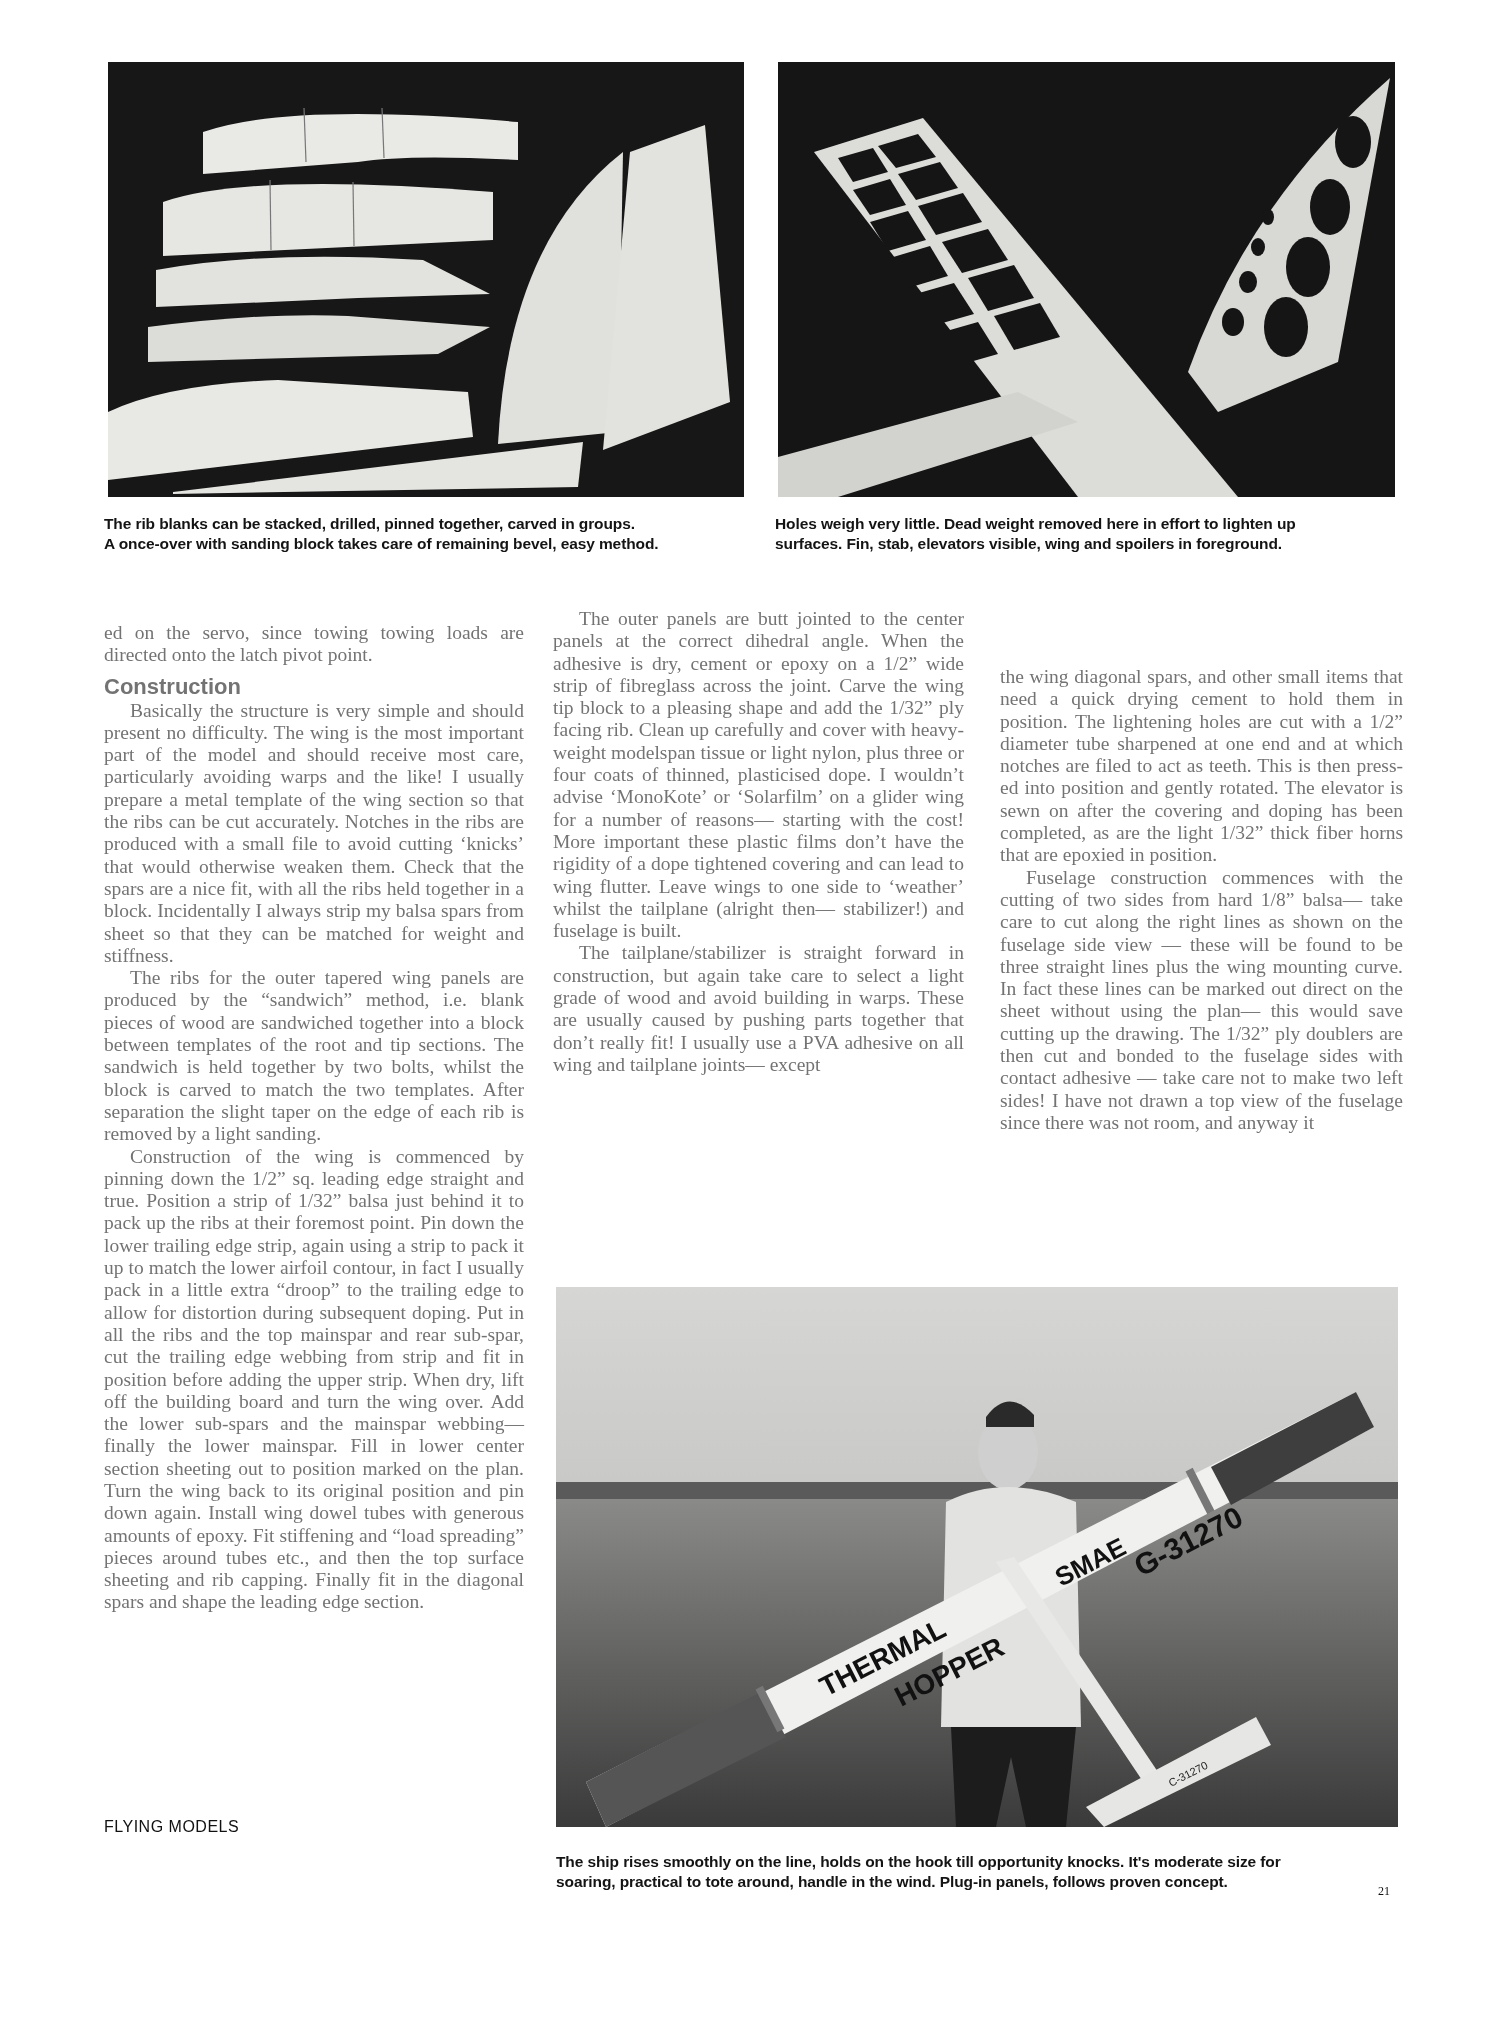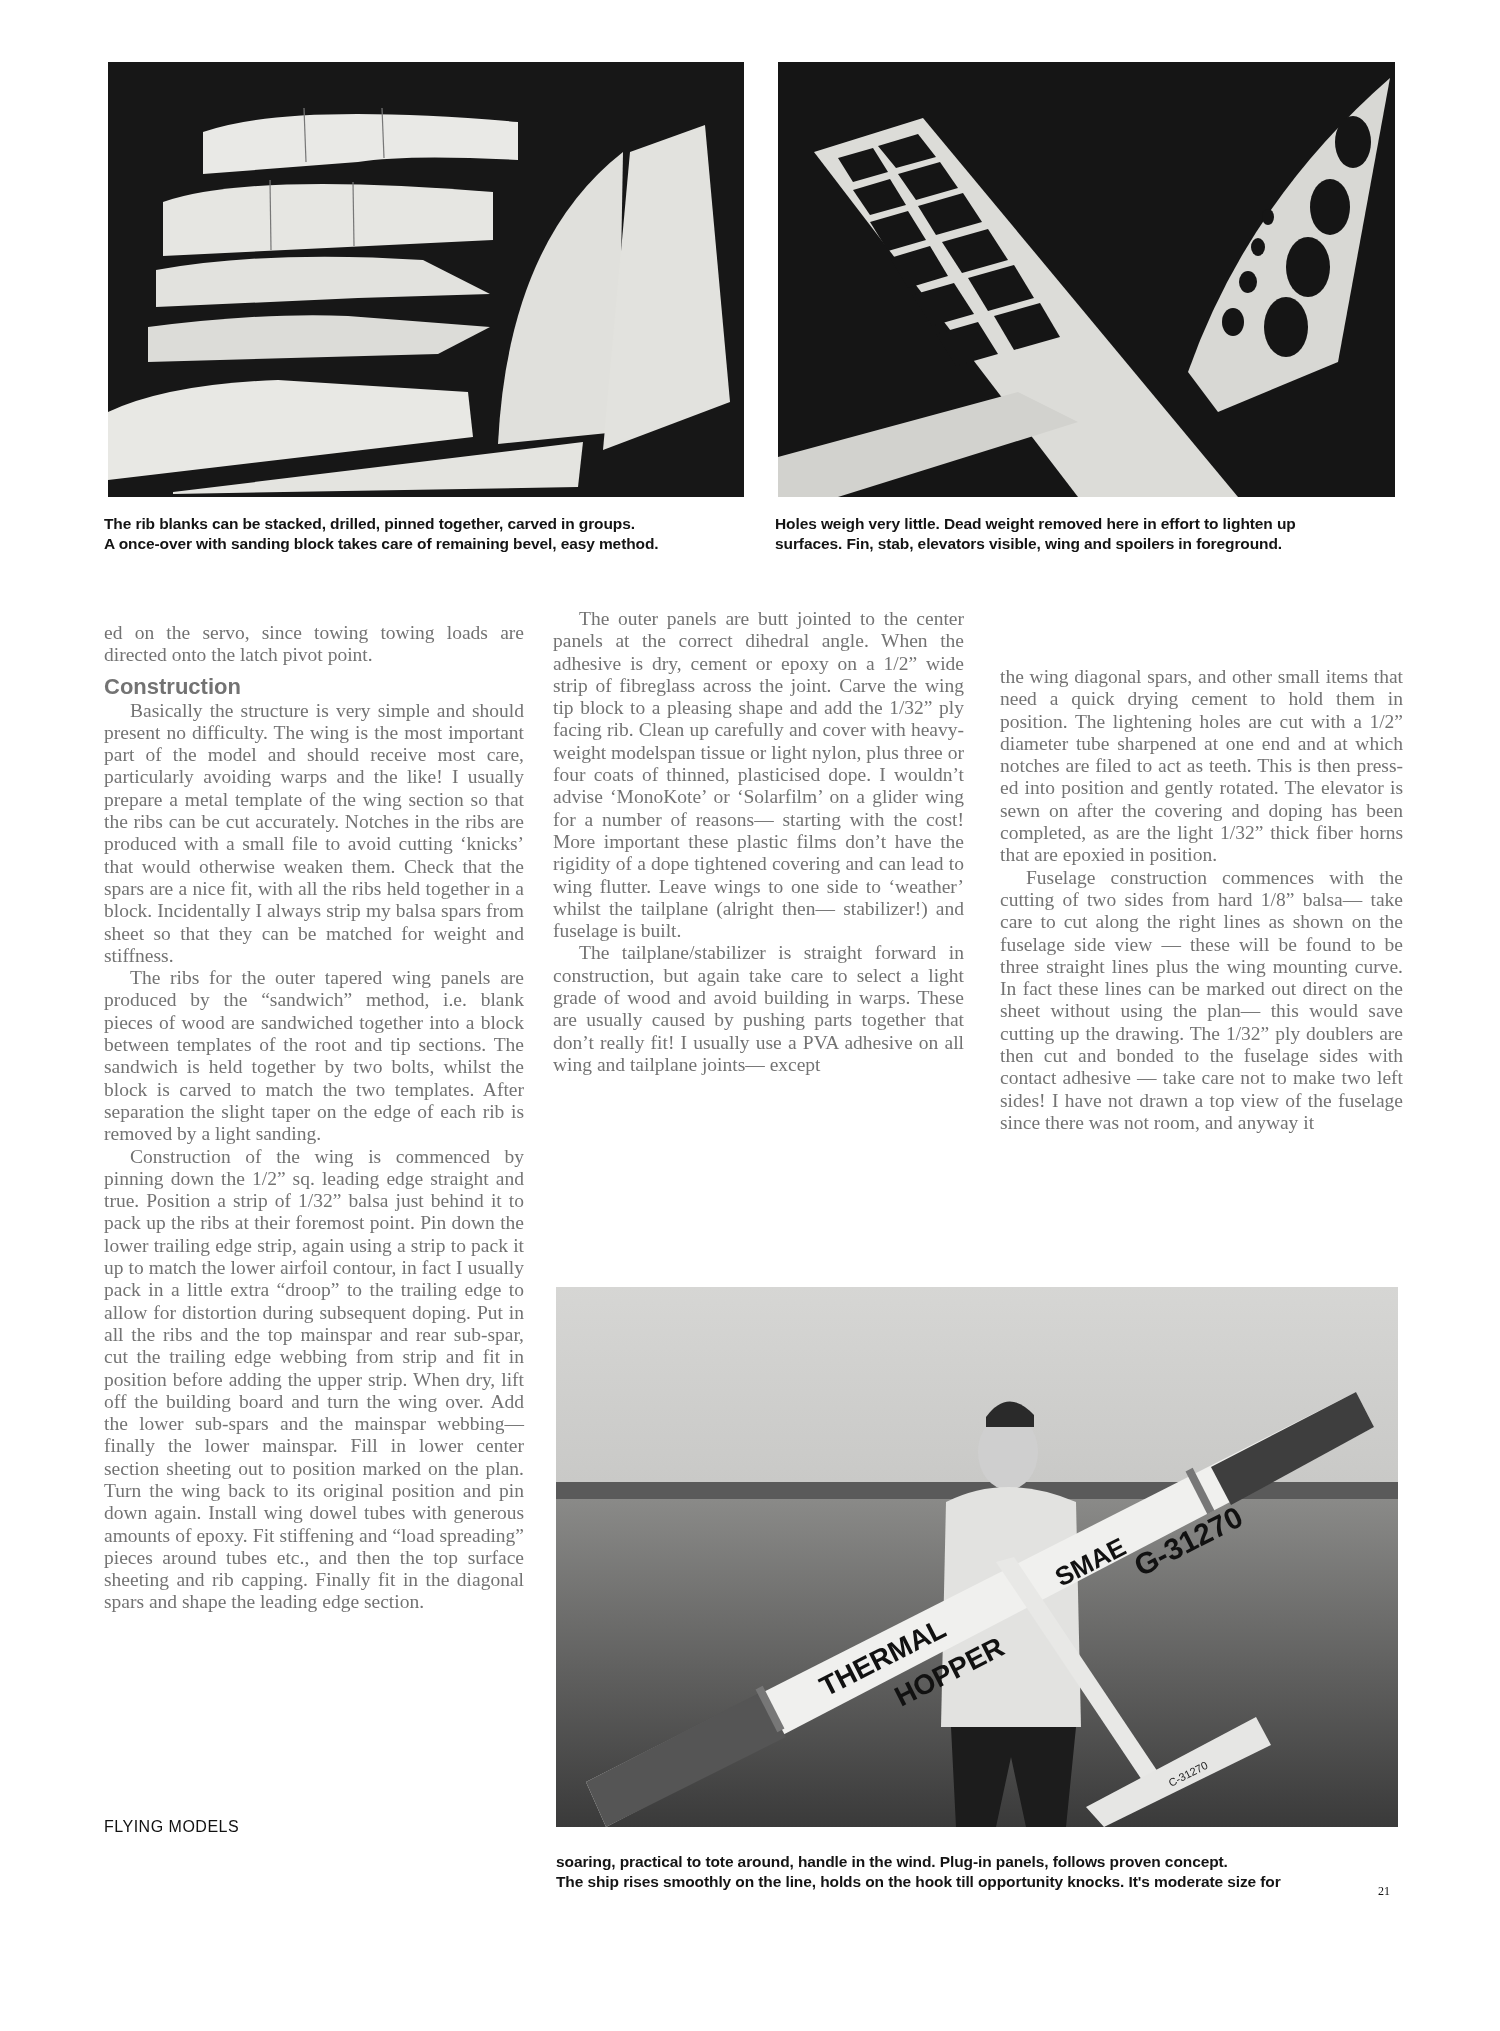--- a/index.html
+++ b/index.html
@@ -159,20 +159,20 @@
       <path d="M530 520 L700 430 L715 458 L548 540 Z" fill="#e6e6e4"></path>
       <text x="270" y="410" font-family="Liberation Sans, sans-serif" font-weight="bold" font-size="28" fill="#111" transform="rotate(-27 270 410)">THERMAL</text>
       <text x="345" y="420" font-family="Liberation Sans, sans-serif" font-weight="bold" font-size="28" fill="#111" transform="rotate(-27 345 420)">HOPPER</text>
       <text x="505" y="300" font-family="Liberation Sans, sans-serif" font-weight="bold" font-size="26" fill="#111" transform="rotate(-27 505 300)">SMAE</text>
       <text x="585" y="290" font-family="Liberation Sans, sans-serif" font-weight="bold" font-size="30" fill="#111" transform="rotate(-27 585 290)">G-31270</text>
       <text x="615" y="500" font-family="Liberation Sans, sans-serif" font-size="11" fill="#222" transform="rotate(-27 615 500)">C-31270</text>
     </svg>
   </div>
 
   <div class="caption" style="left:556px; top:1852px;">
+    <span class="ln">The ship rises smoothly on the line, holds on the hook till opportunity knocks. It's moderate size for</span>
     <span class="ln">soaring, practical to tote around, handle in the wind. Plug-in panels, follows proven concept.</span>
-    <span class="ln">The ship rises smoothly on the line, holds on the hook till opportunity knocks. It's moderate size for</span>
   </div>
 
   <div class="footer-left">FLYING MODELS</div>
   <div class="footer-right">21</div>
 
 </div>
 
 </body></html>

